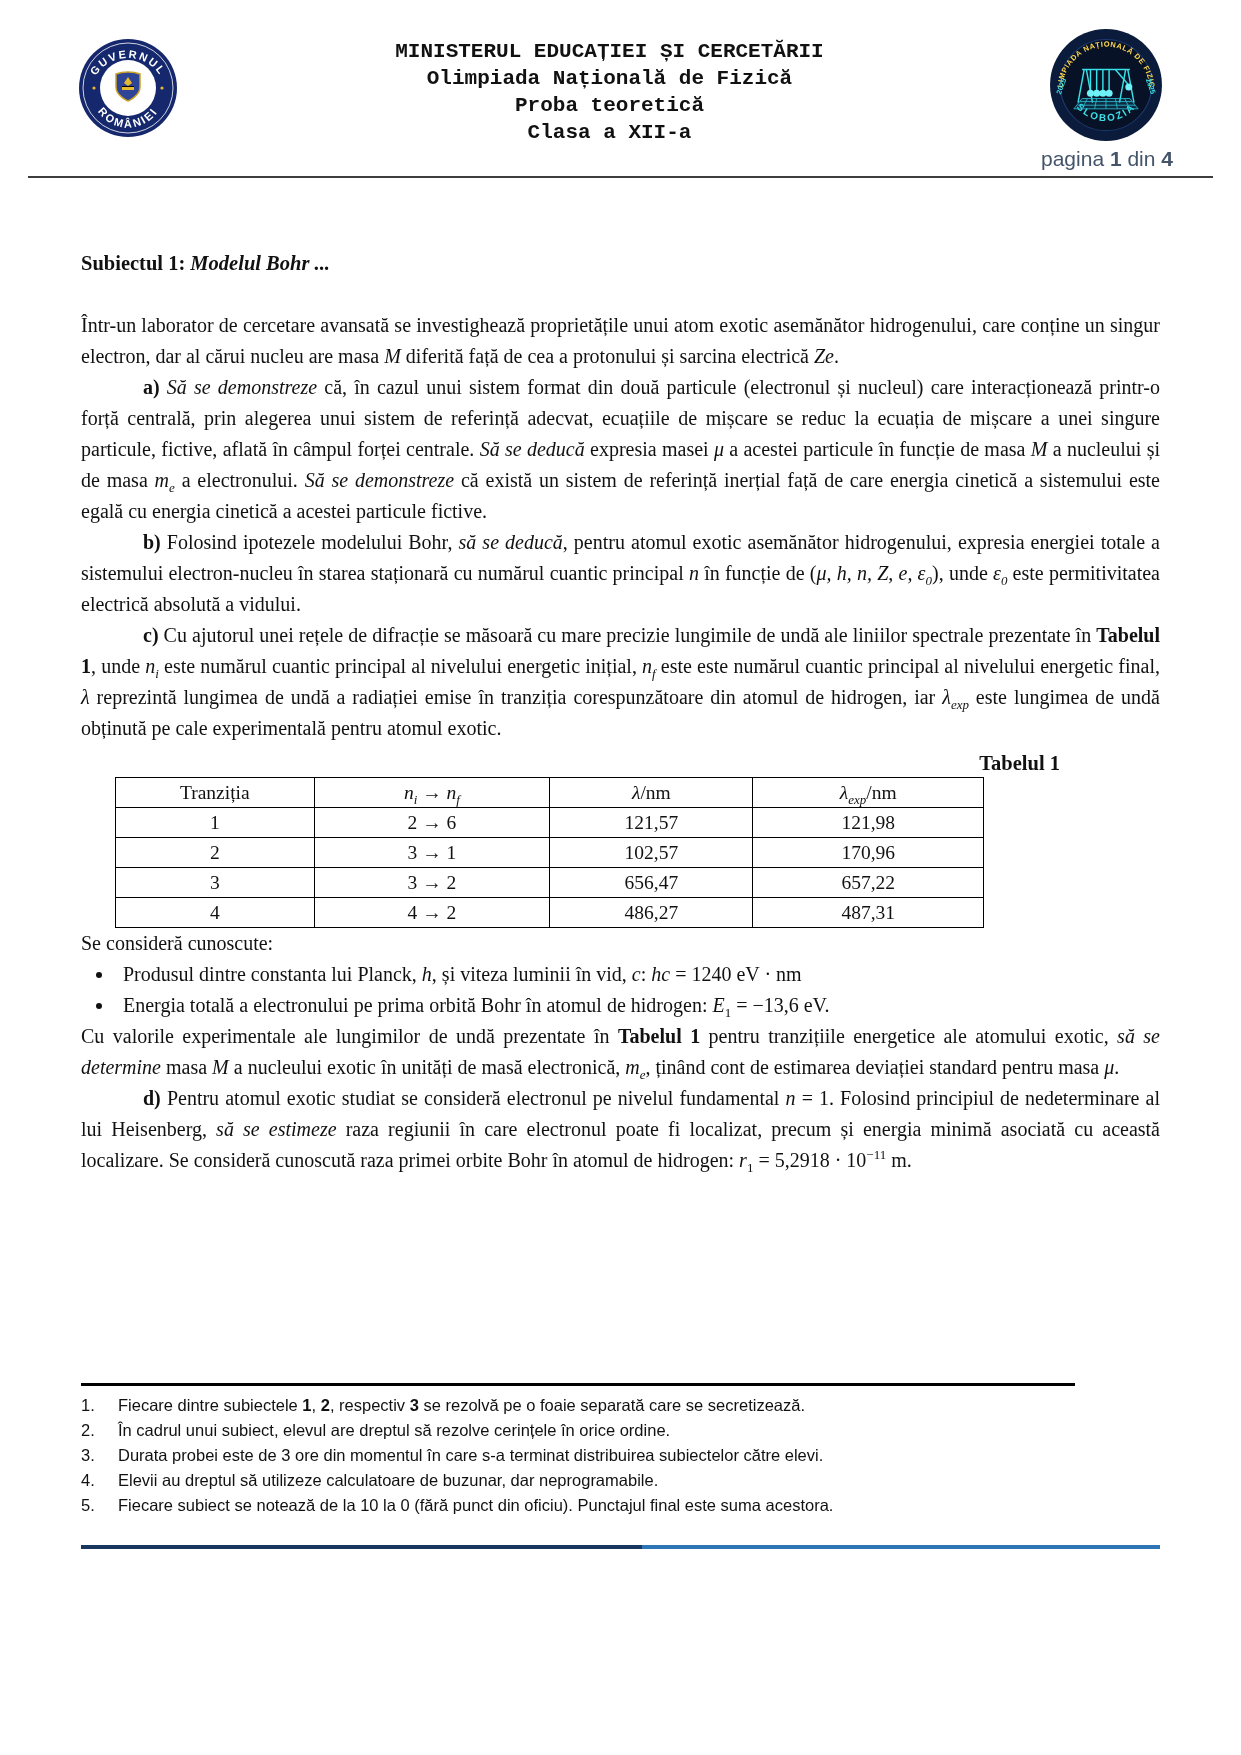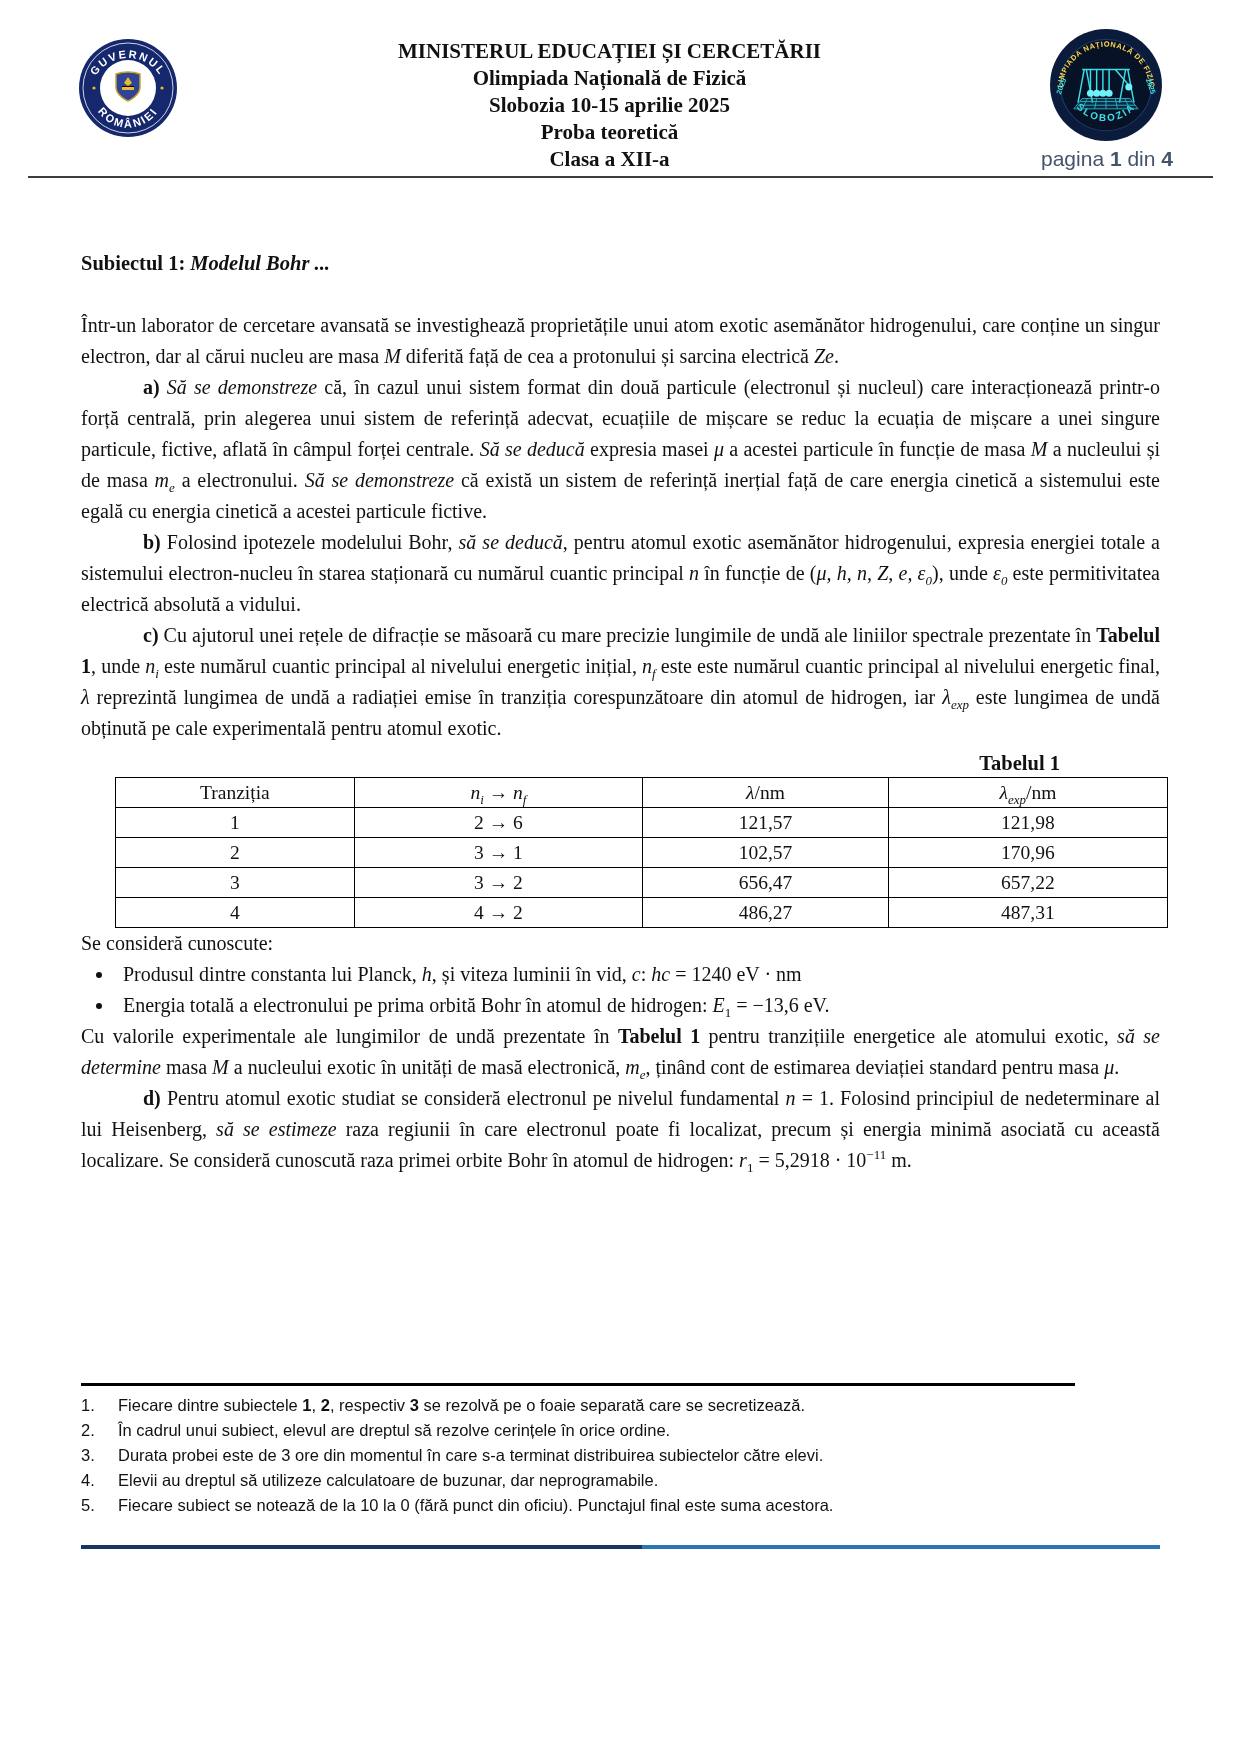--- a/index.html
+++ b/index.html
@@ -3,42 +3,42 @@
 <meta charset="utf-8">
 <style>
   html,body{margin:0;padding:0;background:#e8e8e8;}
   .page{position:relative;width:1241px;height:1755px;background:#ffffff;margin:0 auto;
         font-family:"Liberation Serif",serif;color:#111;overflow:hidden;}
 
   
   .header{position:absolute;top:28px;left:78px;right:70px;display:flex;
           justify-content:space-between;align-items:flex-start;}
   .logo-left{width:100px;height:100px;margin-top:10px;flex:0 0 100px;}
-  .header-center{flex:1;text-align:center;font-weight:bold;padding-top:10px;}
+  .header-center{flex:1;text-align:center;font-weight:bold;padding-top:10px;font-family:Liberation Mono, monospace;}
   .hc-line{font-size:21px;line-height:27px;white-space:nowrap;}
   .header-right{width:130px;flex:0 0 130px;text-align:center;}
   .logo-right{width:114px;height:114px;margin:0 auto;}
   .page-label{font-family:"Liberation Sans",sans-serif;font-size:21px;color:#44546A;
               margin-top:5px;white-space:nowrap;}
   .header-divider{position:absolute;top:176px;left:28px;right:28px;border-top:2px solid #3d3d3d;}
 
   
   .content{position:absolute;top:248px;left:81px;width:1079px;}
   p{margin:0;}
   .para{font-size:20px;line-height:31px;text-align:justify;}
   .ind{text-indent:62px;}
   .subject-title{font-size:20.5px;line-height:31px;margin-bottom:31px;}
   .b{font-weight:bold;}
   .i{font-style:italic;}
   sub{font-size:13px;line-height:0;}
   sup{font-size:13px;line-height:0;}
 
   .table-caption{font-size:20.5px;font-weight:bold;text-align:right;
                  padding-right:100px;margin-top:8px;margin-bottom:2px;}
-  table.trans{border-collapse:collapse;margin-left:34px;width:1053px;font-size:19.5px;}
+  table.trans{border-collapse:collapse;margin-left:34px;width:869px;font-size:19.5px;}
   table.trans th,table.trans td{border:1px solid #000;text-align:center;padding:0 4px;
                  line-height:29px;font-weight:normal;}
 
   ul.known{margin:0;padding-left:34px;list-style:disc outside;}
   ul.known li{font-size:20px;line-height:31px;text-align:justify;padding-left:8px;}
 
   
   .footer{position:absolute;top:1383px;left:81px;width:1079px;
           font-family:"Liberation Sans",sans-serif;}
   .footer-divider{width:994px;border-top:3px solid #000;margin-bottom:7px;}
@@ -74,21 +74,20 @@
         <path d="M50 39 l4 6 -4 3 -4 -3 z" fill="#e8ba2d"></path>
         <rect x="44" y="49" width="12" height="3" fill="#e8ba2d"></rect>
         <circle cx="16" cy="50" r="1.6" fill="#e8ba2d"></circle>
         <circle cx="84" cy="50" r="1.6" fill="#e8ba2d"></circle>
       </svg>
     </div>
 
     <div class="header-center">
       <div class="hc-line">MINISTERUL EDUCAȚIEI ȘI CERCETĂRII</div>
       <div class="hc-line">Olimpiada Națională de Fizică</div>
-      <div class="hc-line">Slobozia 10-15 aprilie 2025</div>
       <div class="hc-line">Proba teoretică</div>
       <div class="hc-line">Clasa a XII-a</div>
     </div>
 
     <div class="header-right">
       <div class="logo-right">
         <svg viewBox="0 0 110 110" width="114" height="114">
           <circle cx="55" cy="55" r="54" fill="#0b1b3c"></circle>
           <circle cx="55" cy="55" r="44" fill="#081226" stroke="#1d3a6e" stroke-width="1"></circle>
           <path id="ol-top" d="M 13 60 A 42 42 0 1 1 97 60" fill="none"></path>

